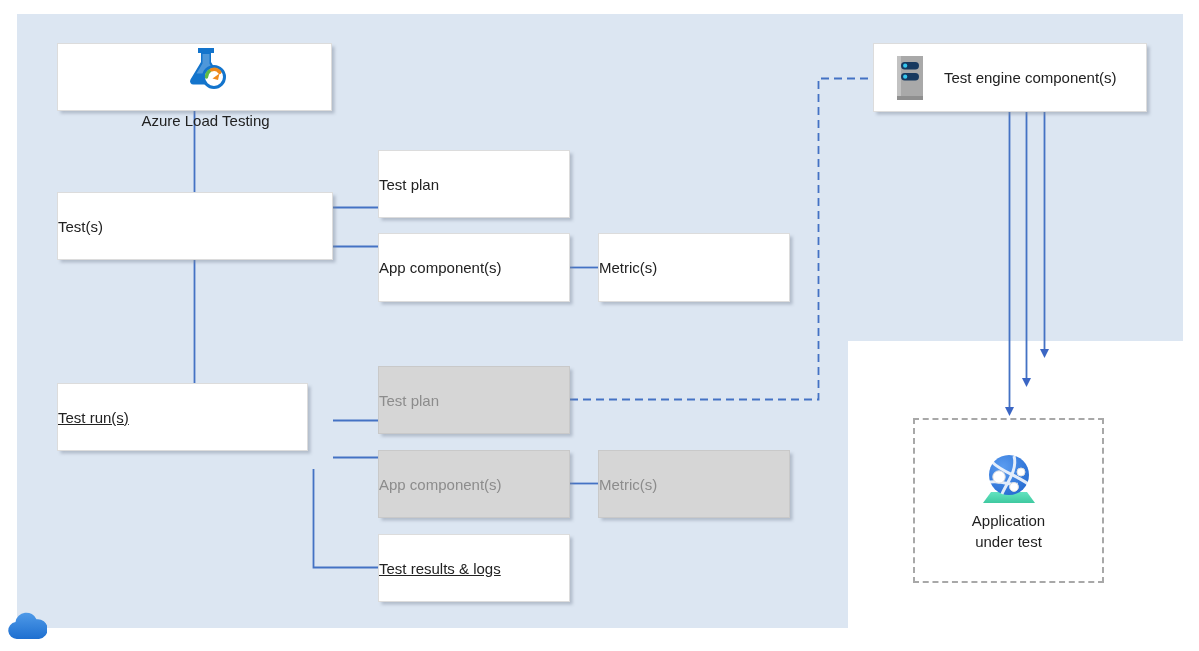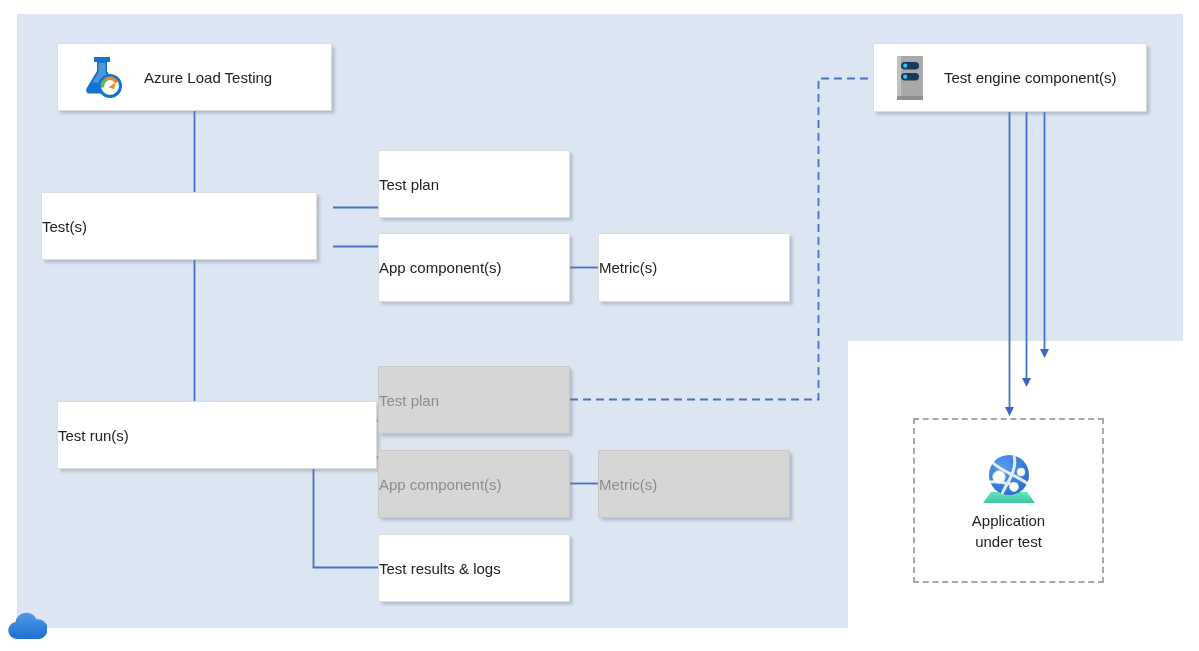--- a/index.html
+++ b/index.html
@@ -51,21 +51,21 @@
       <path d="M333 457.5 H378"></path>
       <path d="M570 483.5 H598"></path>
       <path d="M313.5 469 V567.5 H378"></path>
       <path d="M570 399.5 H818.5 V78.5 H873" stroke-dasharray="8 5"></path>
       <path d="M1009.5 112 V408" marker-end="url(#arrowhead)"></path>
       <path d="M1026.5 112 V379" marker-end="url(#arrowhead)"></path>
       <path d="M1044.5 112 V350" marker-end="url(#arrowhead)"></path>
     </g>
   </svg>
 
-  <div class="node icon-left" style="left:57px;top:43px;width:275px;height:68px;">
+  <div class="node icon-left" style="left:57px;top:43px;width:275px;height:68px;flex-direction:column;">
     <svg class="icon" width="44" height="48" viewBox="0 0 44 48">
       <path d="M14 4 h16 v5 h-3 v9 l10.5 17.5 a3.4 3.4 0 0 1 -2.9 5.1 H9.4 a3.4 3.4 0 0 1 -2.9 -5.1 L17 18 V9 h-3 z" fill="#1374cc"></path>
       <path d="M18.5 10 h7 v9.6 l6 10 h-19 l6 -10 z" fill="#ffffff" opacity="0.25"></path>
       <circle cx="30" cy="33" r="10.5" fill="#ffffff" stroke="#1374cc" stroke-width="3"></circle>
       <path d="M22.5 33 a7.5 7.5 0 0 1 3.2 -6.1" stroke="#5fba46" stroke-width="3.4" fill="none" stroke-linecap="round"></path>
       <path d="M27.5 25.8 a7.5 7.5 0 0 1 8.3 2.6" stroke="#ef8a1c" stroke-width="3.4" fill="none" stroke-linecap="round"></path>
       <path d="M28.5 34.5 L35.5 29.5 L34 36 Z" fill="#ef8a1c"></path>
     </svg>
     <span>Azure Load Testing</span>
   </div>
@@ -76,25 +76,25 @@
       <rect x="1" y="1" width="4" height="44" fill="#c2c2c2"></rect>
       <rect x="1" y="41" width="26" height="4" fill="#8f8f8f"></rect>
       <rect x="5" y="7" width="18" height="7.5" rx="3.7" fill="#17395f"></rect>
       <circle cx="9.2" cy="10.7" r="2.1" fill="#35c8f0"></circle>
       <rect x="5" y="18" width="18" height="7.5" rx="3.7" fill="#17395f"></rect>
       <circle cx="9.2" cy="21.7" r="2.1" fill="#35c8f0"></circle>
     </svg>
     <span>Test engine component(s)</span>
   </div>
 
-  <div class="node" style="left:41px;top:192px;width:276px;height:68px;">
+  <div class="node" style="left:57px;top:192px;width:276px;height:68px;">
     <span>Test(s)</span>
   </div>
 
-  <div class="node" style="left:57px;top:401px;width:320px;height:68px;">
+  <div class="node" style="left:57px;top:383px;width:251px;height:68px;text-decoration:underline;">
     <span>Test run(s)</span>
   </div>
 
   <div class="node" style="left:378px;top:150px;width:192px;height:68px;">
     <span>Test plan</span>
   </div>
 
   <div class="node" style="left:378px;top:233px;width:192px;height:69px;">
     <span>App component(s)</span>
   </div>
@@ -108,21 +108,21 @@
   </div>
 
   <div class="node gray" style="left:378px;top:450px;width:192px;height:68px;">
     <span>App component(s)</span>
   </div>
 
   <div class="node gray" style="left:598px;top:450px;width:192px;height:68px;">
     <span>Metric(s)</span>
   </div>
 
-  <div class="node" style="left:378px;top:534px;width:192px;height:68px;">
+  <div class="node" style="left:378px;top:534px;width:192px;height:68px;text-decoration:underline;">
     <span>Test results &amp; logs</span>
   </div>
 
   <div class="dashed-zone">
     <svg class="icon" width="62" height="56" viewBox="0 0 62 56">
       <defs>
         <linearGradient id="teal" x1="0" y1="0" x2="0" y2="1">
           <stop offset="0" stop-color="#63e3c0"></stop>
           <stop offset="1" stop-color="#3fc9a0"></stop>
         </linearGradient>

